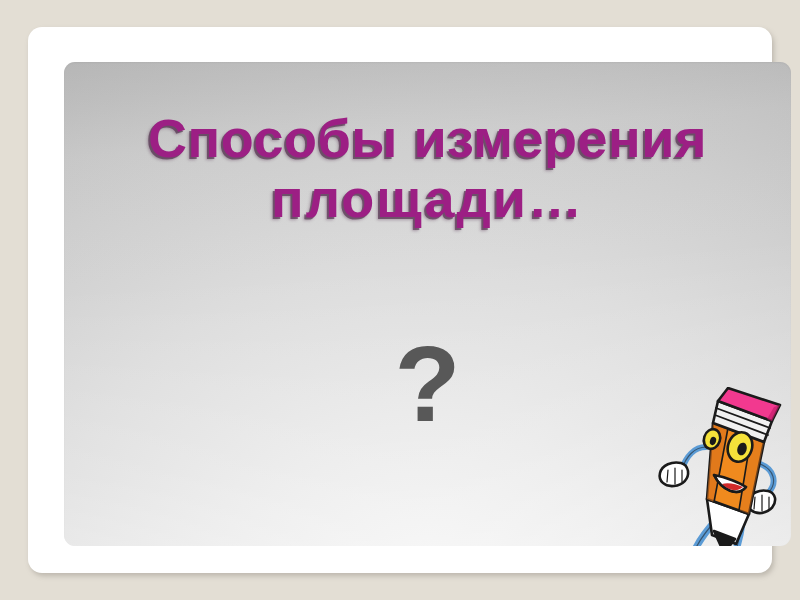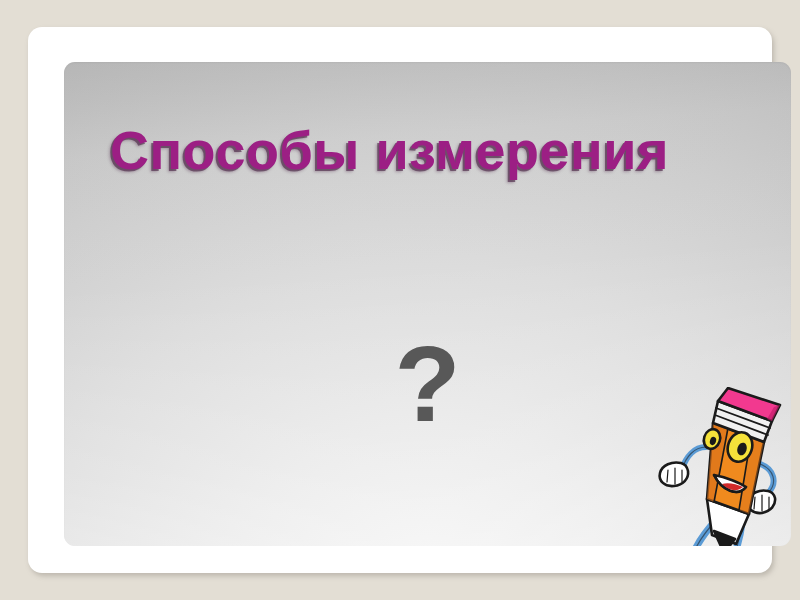--- a/index.html
+++ b/index.html
@@ -61,22 +61,23 @@
         rgba(255,255,255,0.00) 42%,
         rgba(255,255,255,0.22) 78%,
         rgba(255,255,255,0.45) 100%);
     pointer-events: none;
   }
 
   
   .title-block {
     position: absolute;
     left: 46px;
-    top: 58px;
+    top: 46px;
     width: 635px;
+    text-align: center;
   }
   .title-line {
     font-family: "Liberation Sans", sans-serif;
     font-weight: bold;
     font-size: 54px;
     line-height: 60px;
     letter-spacing: 0.5px;
     color: #9c1f84;
     text-shadow:
       -2px 2px 0 rgba(60,20,55,0.55),
@@ -116,20 +117,21 @@
 
 <div id="slide-root">
 
   <div class="slide-card">
 
     <div class="slide-panel">
       <div class="panel-sheen"></div>
 
       <div class="title-block">
         <div class="title-line">Способы измерения</div>
+        <div class="title-line second">площади…</div>
       </div>
 
       <div class="question-mark">?</div>
 
       <div class="pencil-mascot">
         <svg width="170" height="185" viewBox="0 0 170 185" xmlns="http://www.w3.org/2000/svg">
           <g stroke="#1a1a1a" stroke-width="2.6" stroke-linecap="round" stroke-linejoin="round">
 
             <path d="M62 131 C 48 146, 40 158, 36 170" fill="none" stroke="#5b9bd5" stroke-width="7"></path>
             <path d="M62 131 C 48 146, 40 158, 36 170" fill="none" stroke="#1a1a1a" stroke-width="1.2" opacity="0.55"></path>

